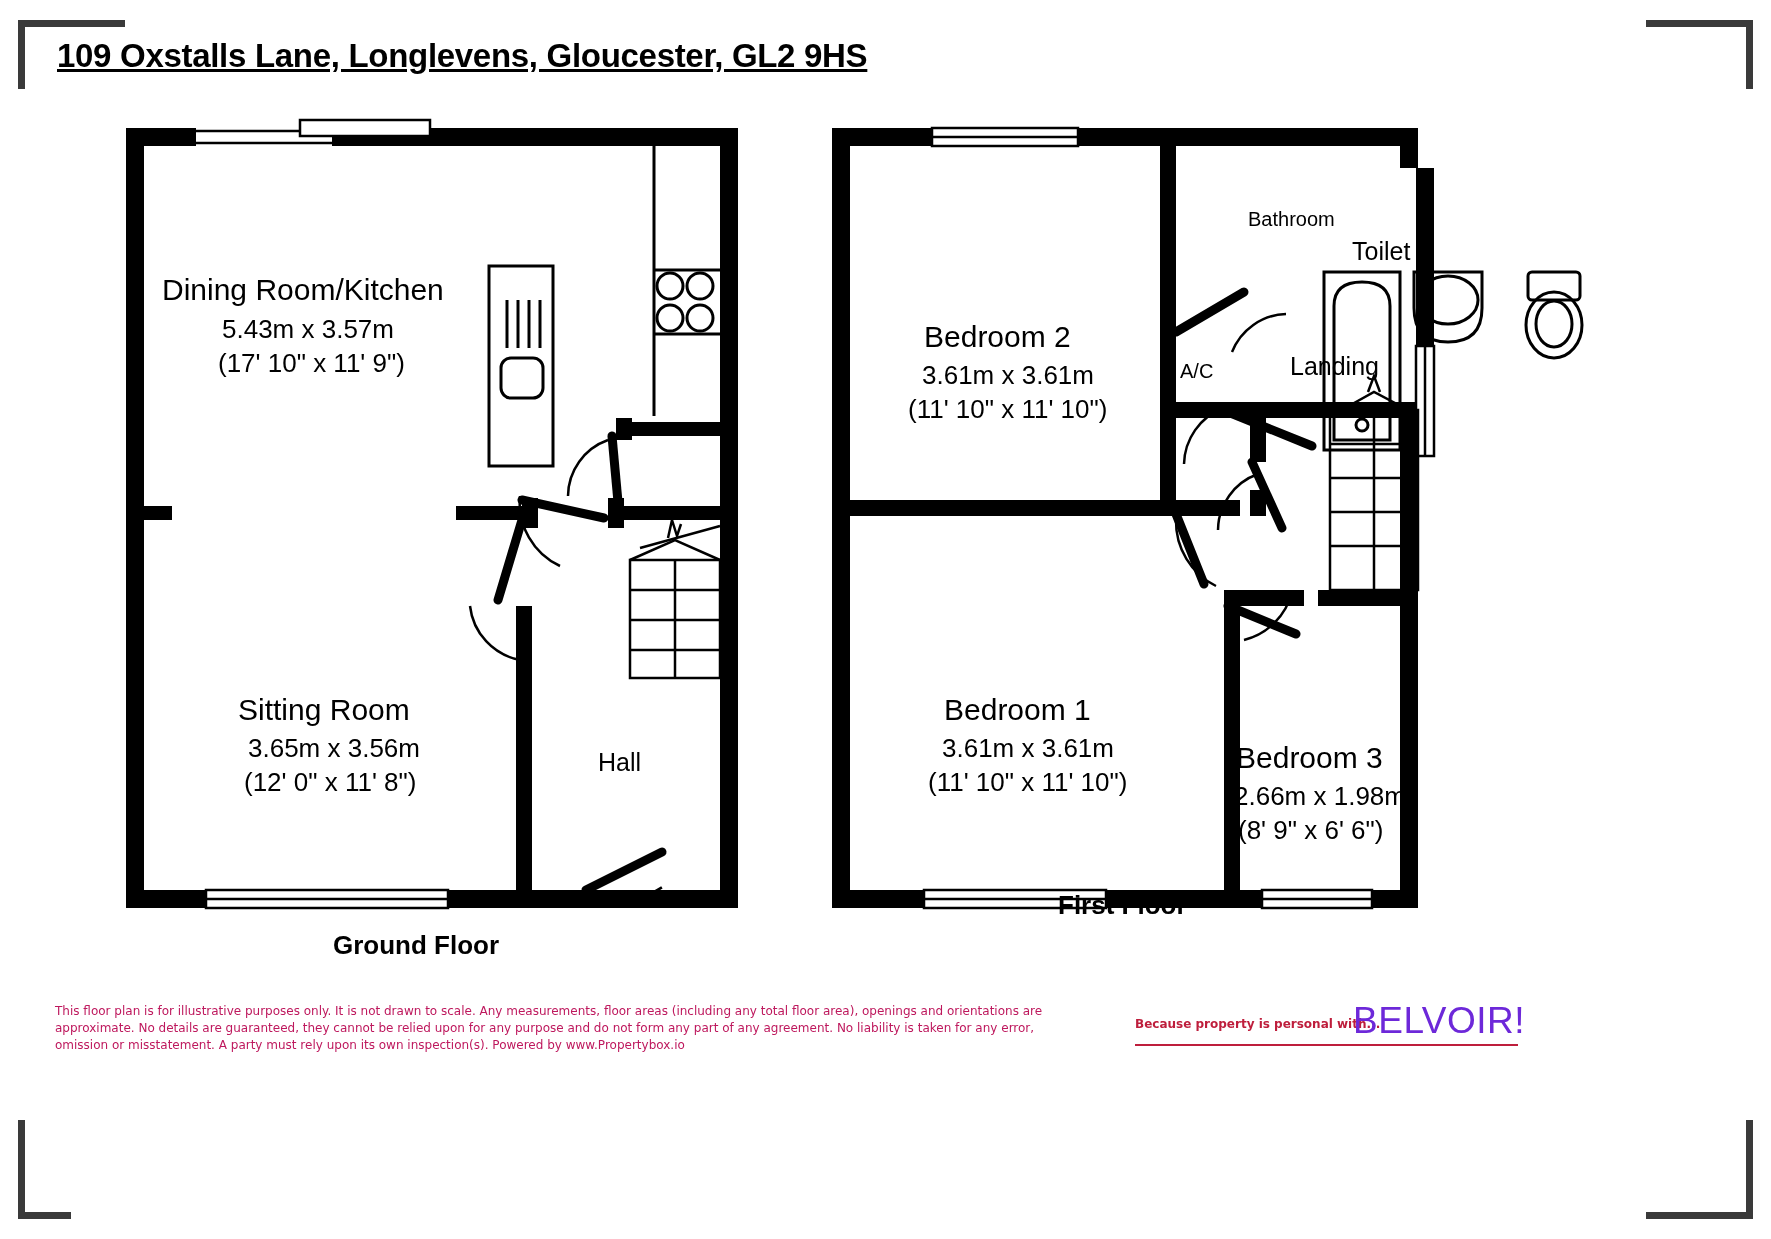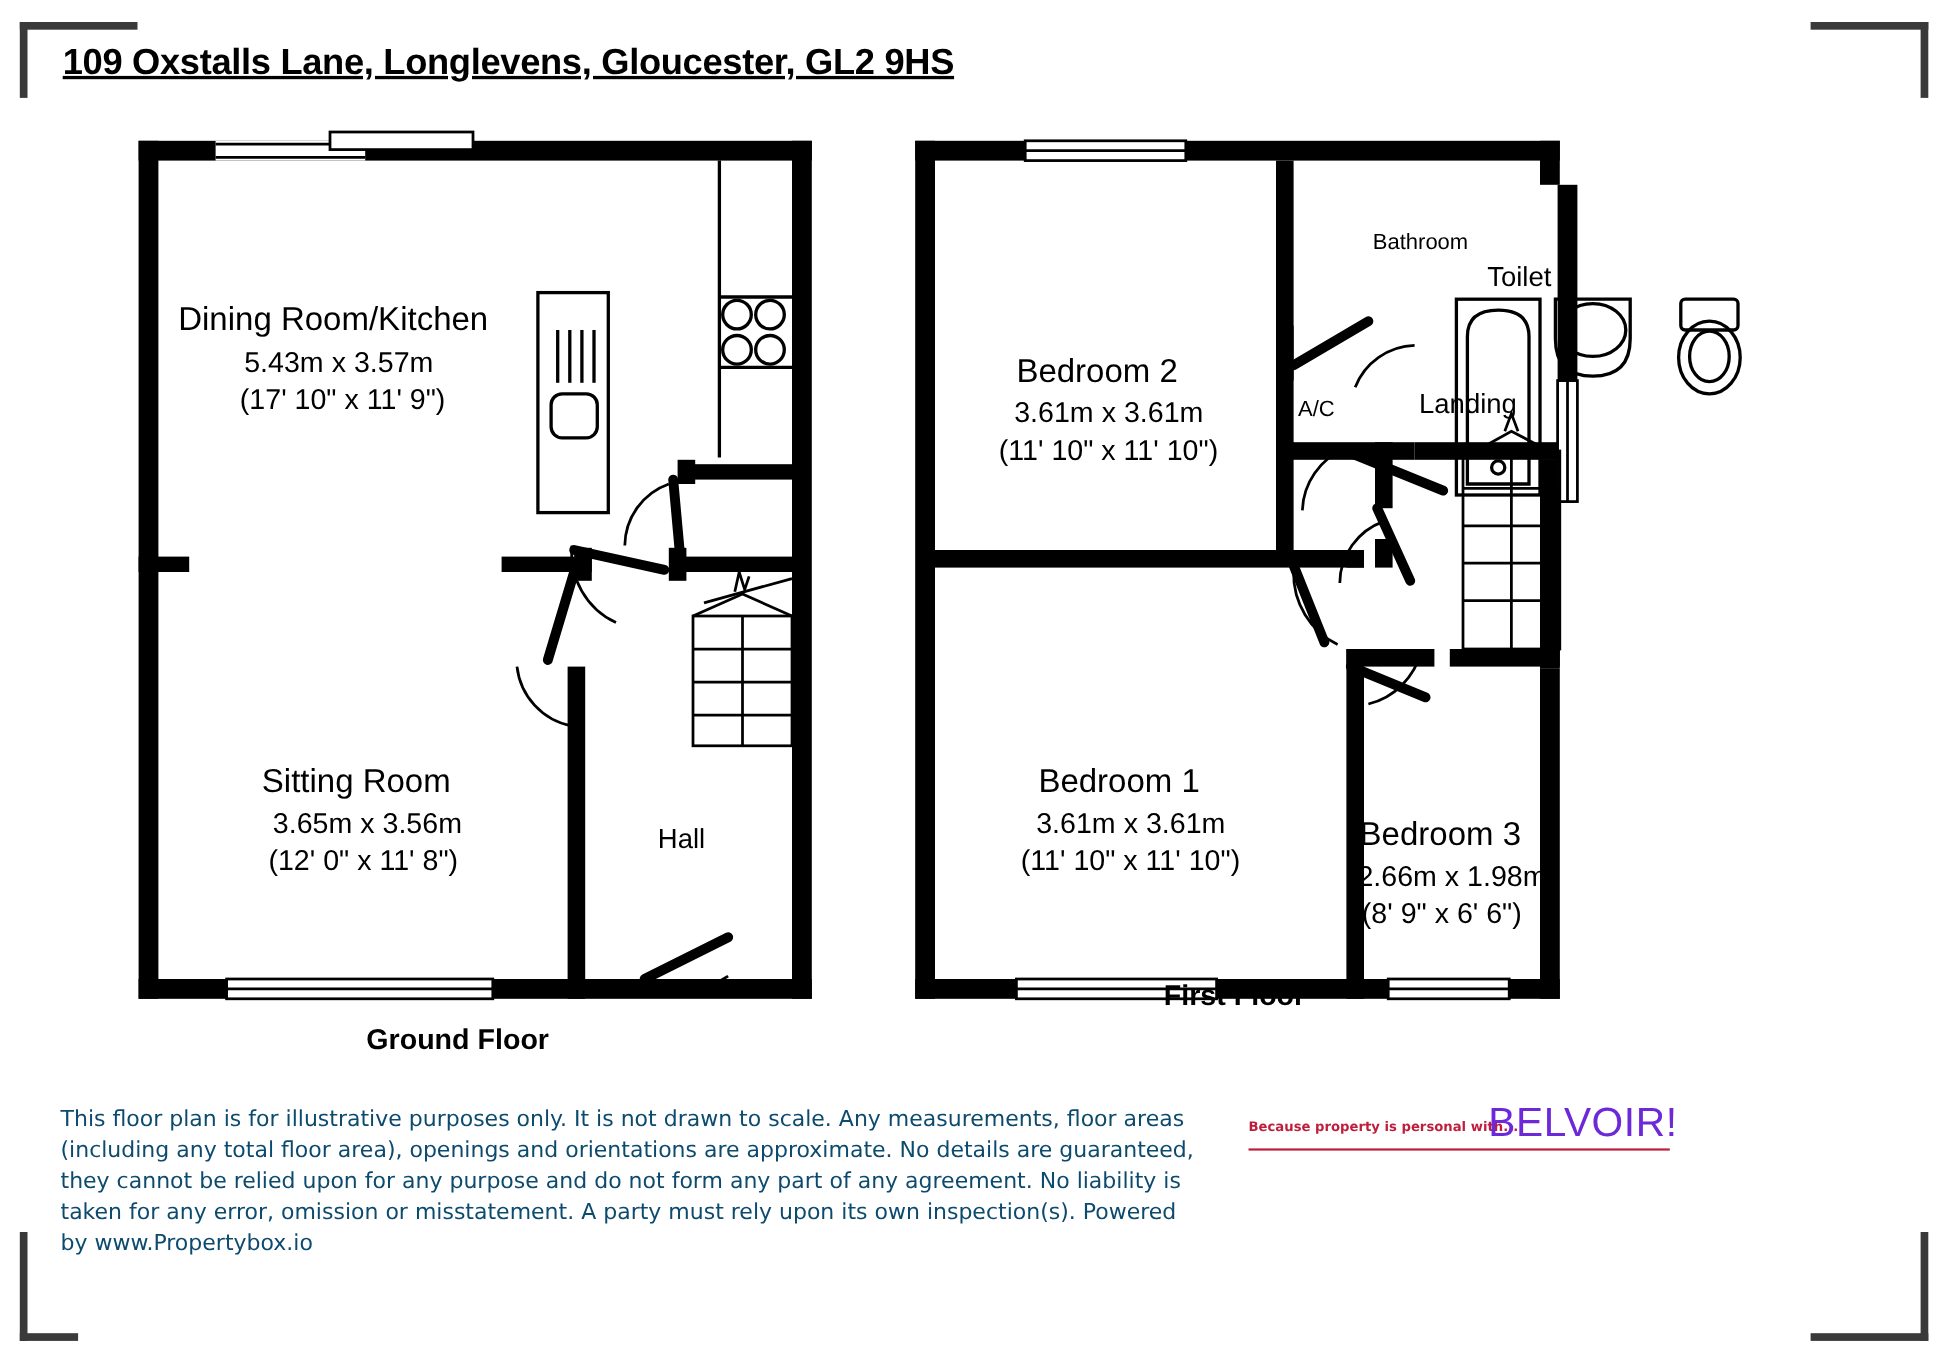--- a/index.html
+++ b/index.html
@@ -63,23 +63,23 @@
   }
   #ground-floor-caption { left: 333px; top: 930px; }
   #first-floor-caption  { left: 1058px; top: 890px; }
 
   
   #disclaimer {
     position: absolute;
     left: 55px;
     top: 1003px;
     width: 1035px;
-    font-size: 20px;
+    font-size: 12px;
     line-height: 1.40;
-    color: #0c4a6e;
+    color: #be185d;
     font-family: "DejaVu Sans", sans-serif;
   }
 
   #brand-block {
     position: absolute;
     left: 1135px;
     top: 1000px;
     width: 390px;
     height: 62px;
   }

